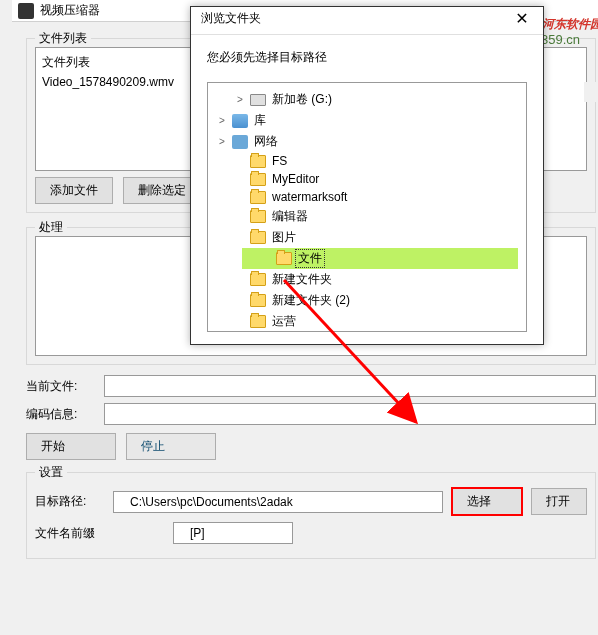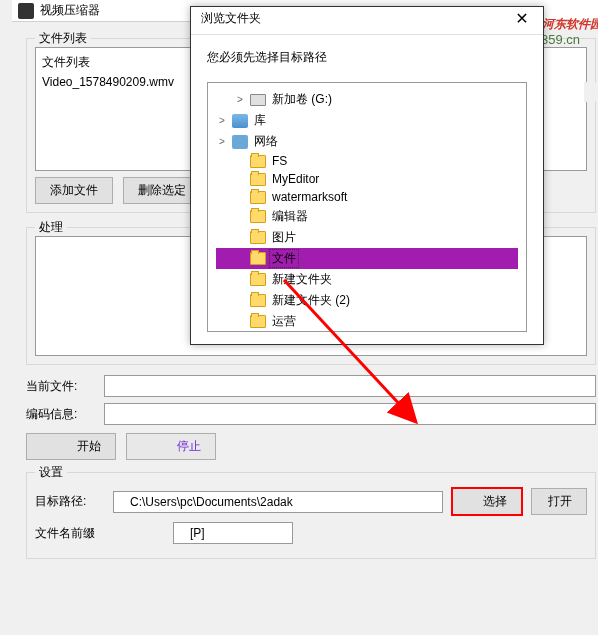--- a/index.html
+++ b/index.html
@@ -16,22 +16,22 @@
 
 .group { border: 1px solid #d8d8d8; padding: 8px; margin-bottom: 10px; position: relative; }
 .group-label { position: absolute; top: -9px; left: 8px; background: #f0f0f0; padding: 0 4px; }
 
 .file-list-group { margin-top: 8px; }
 .file-list-box { background: #fff; border: 1px solid #999; height: 124px; width: 100%; padding: 4px 6px; overflow: hidden; }
 .file-list-box .header { font-weight: normal; padding: 2px 0; }
 .file-list-box .item { padding: 2px 0; }
 
 .btn-row { display: flex; gap: 10px; margin-top: 6px; }
-.btn { background: #e1e1e1; border: 1px solid #adadad; padding: 4px 14px; cursor: pointer; text-align: right; min-width: 70px; }
-.btn.disabled { color: #6d28d9; background: #e8e8e8; }
+.btn { background: #e1e1e1; border: 1px solid #adadad; padding: 4px 14px; cursor: pointer; text-align: left; min-width: 70px; }
+.btn.disabled { color: #0c4a6e; background: #e8e8e8; }
 
 .process-group .box { background: #fff; border: 1px solid #999; height: 120px; width: 100%; }
 
 .field-row { display: flex; align-items: center; margin: 6px 0; gap: 8px; }
 .field-label { width: 70px; }
 .field-input { flex: 1; background: #fff; border: 1px solid #999; height: 22px; padding: 2px 16px; }
 .field-readonly { flex: 1; background: #fff; border: 1px solid #999; height: 22px; padding: 2px 4px; }
 
 .settings-group { margin-top: 12px; }
 
@@ -45,21 +45,21 @@
 .dialog-msg { margin-bottom: 16px; }
 .tree { border: 1px solid #999; background: #fff; height: 250px; overflow: auto; padding: 6px 8px; }
 .tree-item { display: flex; align-items: center; padding: 2px 0; cursor: pointer; white-space: nowrap; }
 .tree-item .arrow { width: 12px; display: inline-block; text-align: center; color: #666; font-size: 10px; }
 .tree-item .folder { width: 16px; height: 13px; display: inline-block; margin: 0 4px; position: relative; }
 .folder-yellow { background: #ffd96a; border: 1px solid #d4a017; border-radius: 1px; }
 .folder-yellow::before { content: ""; position: absolute; top: -3px; left: 0; width: 6px; height: 3px; background: #ffd96a; border: 1px solid #d4a017; border-bottom: none; border-radius: 1px 1px 0 0; }
 .drive-icon { width: 16px; height: 12px; background: #e0e0e0; border: 1px solid #888; border-radius: 1px; display: inline-block; margin: 0 4px; }
 .lib-icon { width: 16px; height: 14px; background: linear-gradient(#7ab8e8, #4a90d0); border-radius: 2px; display: inline-block; margin: 0 4px; }
 .net-icon { width: 16px; height: 14px; background: #6aa8d8; border-radius: 2px; display: inline-block; margin: 0 4px; position: relative; }
-.tree-item.selected { background: #a21caf; }
+.tree-item.selected { background: #bef264; margin-left: 26px; }
 .tree-item.selected .label { outline: 1px dotted #333; }
 .tree-item .label { padding: 0 2px; }
 
 .indent-1 { padding-left: 18px; }
 
 .dialog-buttons { display: flex; justify-content: flex-end; gap: 8px; padding: 10px 16px 16px 16px; }
 .dlg-btn { border: 1px solid #adadad; background: #e1e1e1; padding: 5px 16px; min-width: 80px; text-align: center; cursor: pointer; }
 .dlg-btn.primary { border: 2px solid #0078d7; background: #e5f1fb; }
 
 

